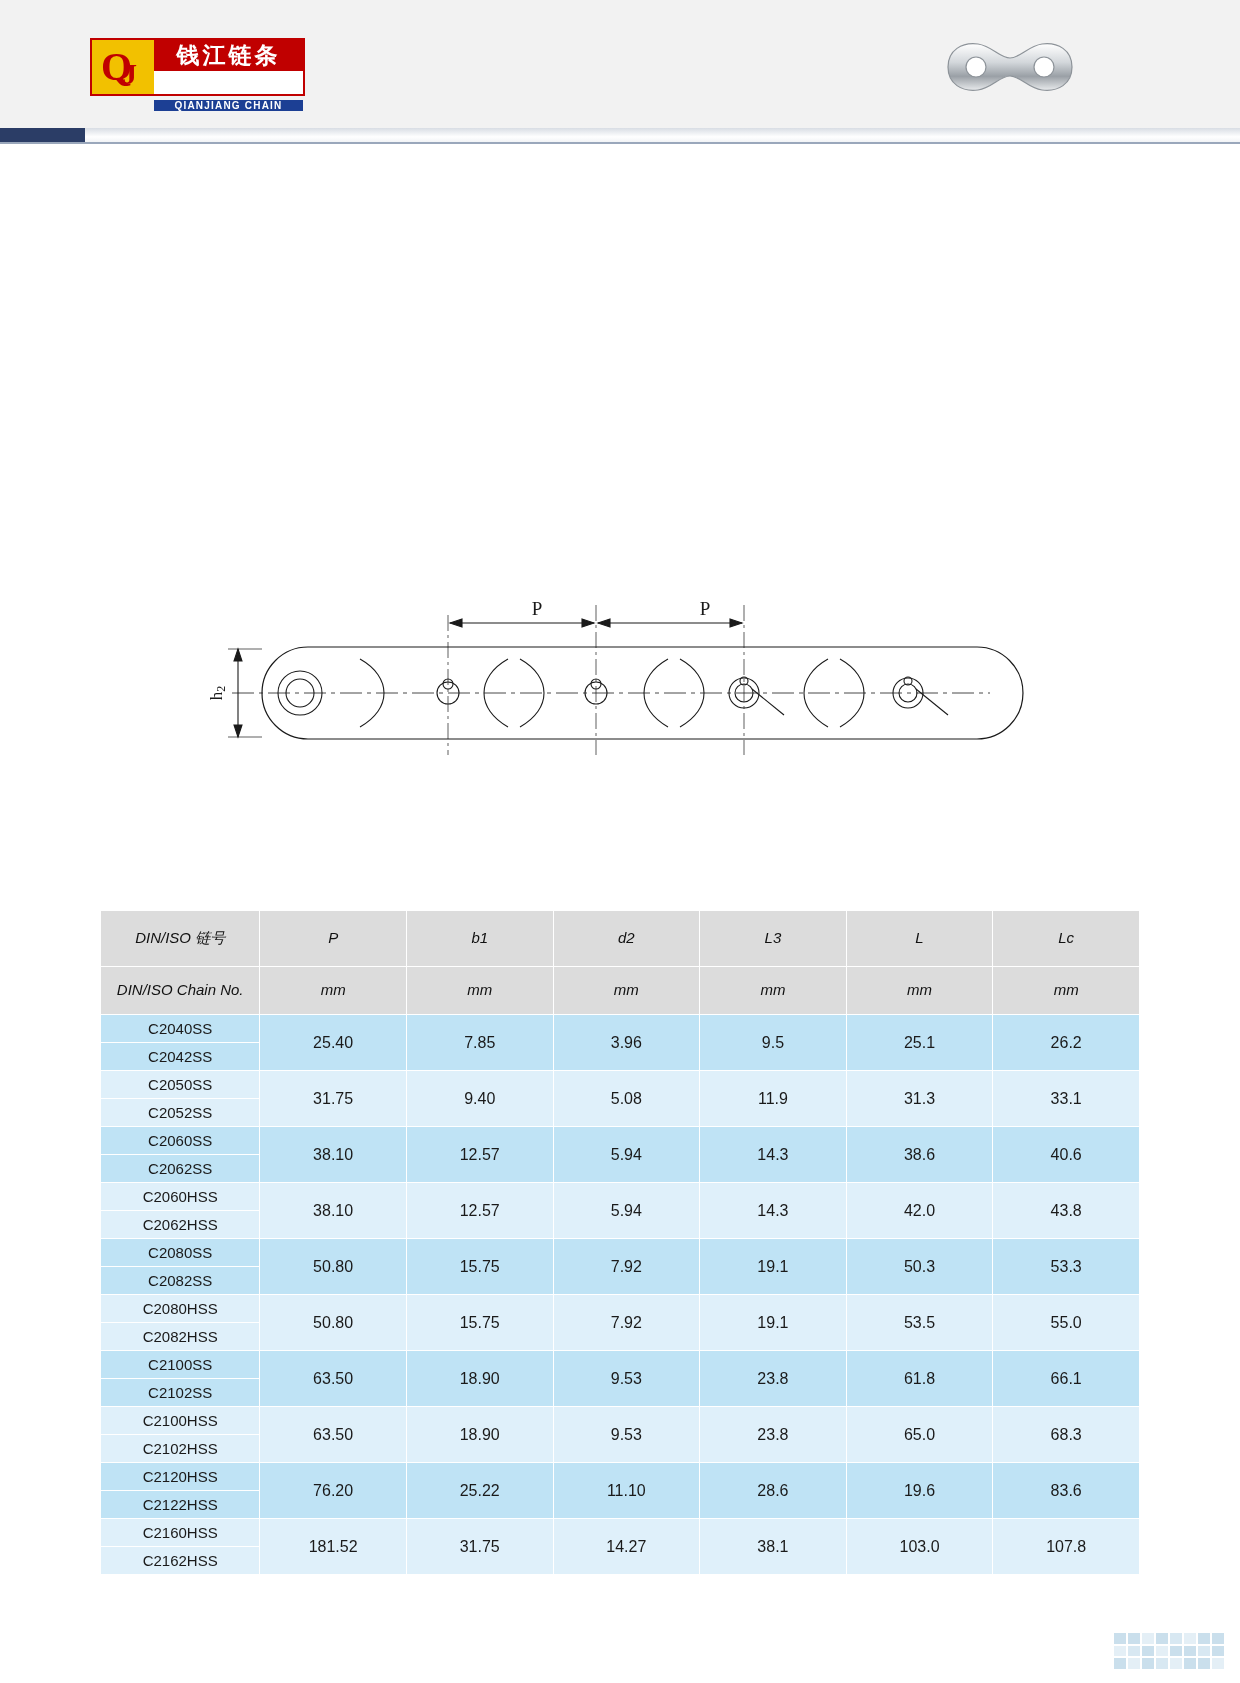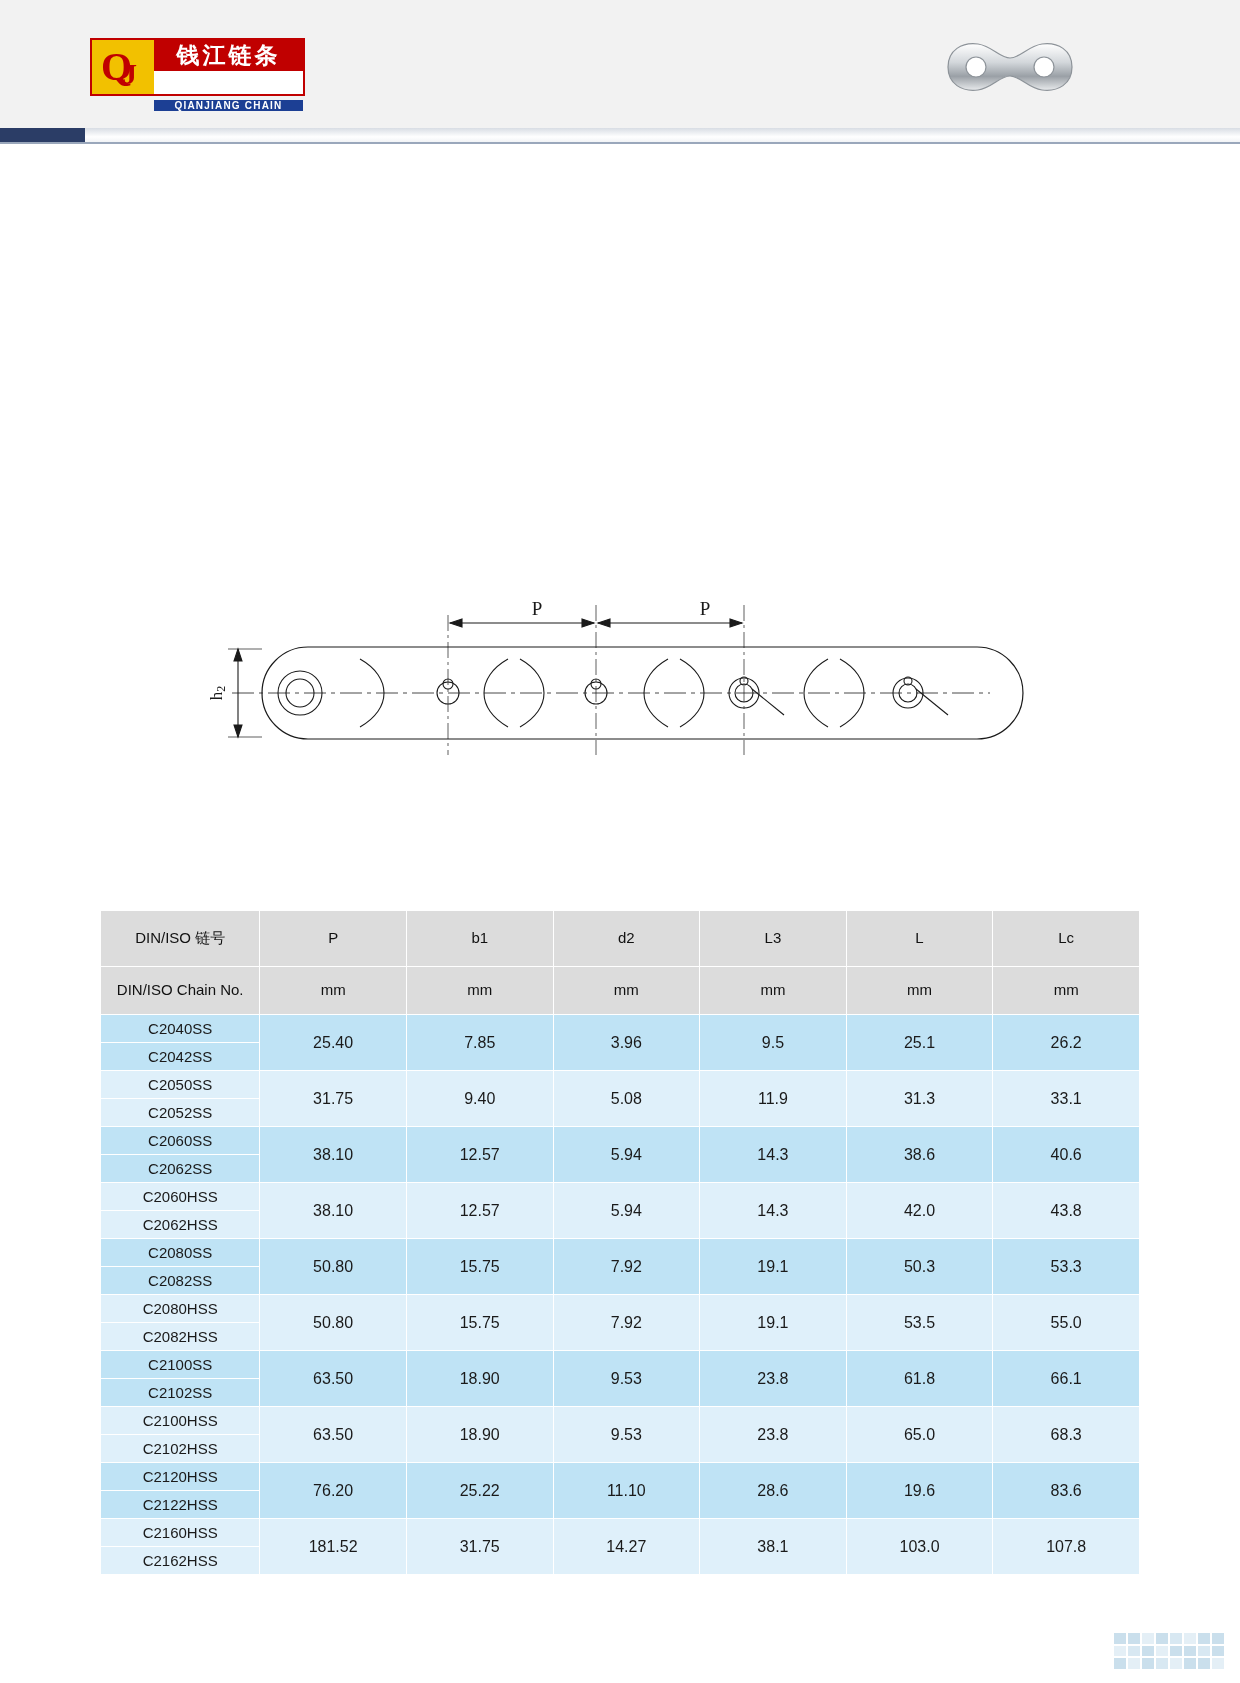--- a/index.html
+++ b/index.html
@@ -102,20 +102,21 @@
     vertical-align:middle;
     padding:0;
   }
   thead th{
     background:#dcdcdc;
     color:#111;
     font-weight:normal;
     height:56px;
     line-height:1.25;
     border:1px solid #ffffff;
+    font-style:italic;
   }
   thead th.unit{ height:48px; }
   td.chain{
     width:150px;
     height:28px;
     font-size:15px;
   }
   td.val{ font-size:16px; }
   .rowA td{ background:#bfe3f5; }
   .rowB td{ background:#dff0fa; }

